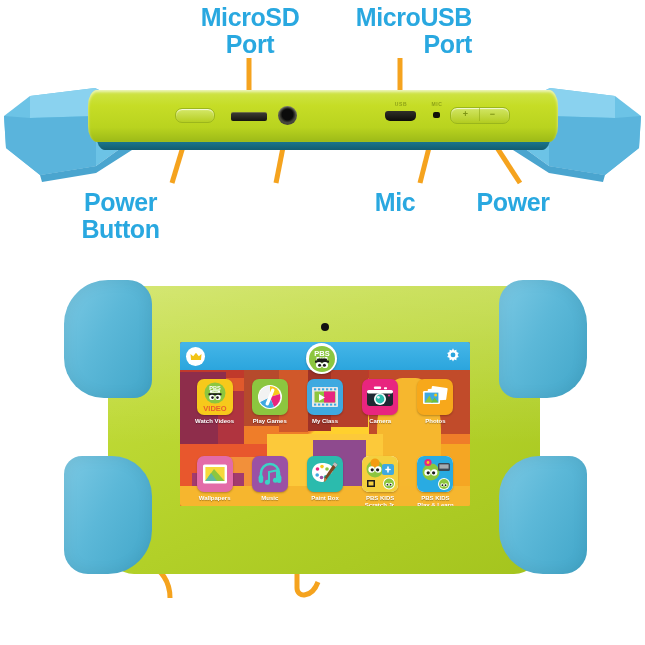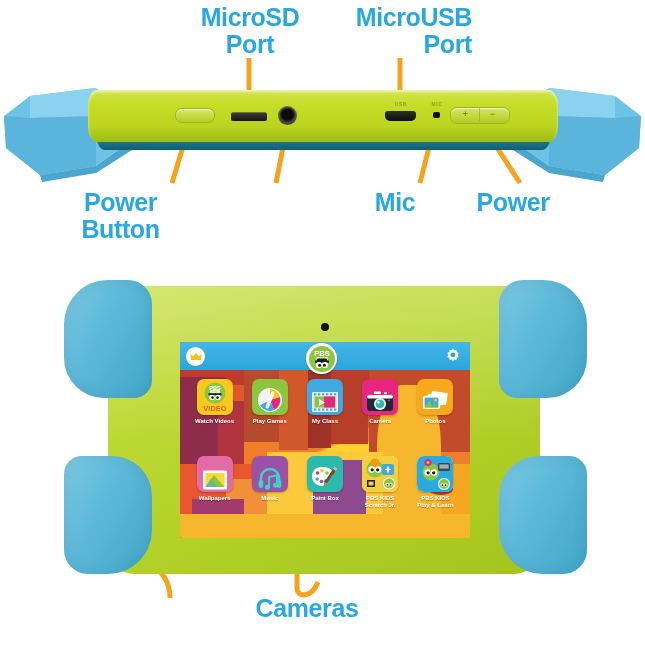--- a/index.html
+++ b/index.html
@@ -177,21 +177,21 @@
     left: 283px; top: 43px;
     width: 8px; height: 8px;
     border-radius: 50%;
     background: #111;
   }
 
   
   #screen {
     position: absolute;
     left: 142px; top: 62px;
-    width: 290px; height: 196px;
+    width: 290px; height: 164px;
     background: #f6a623;
     overflow: hidden;
     border-radius: 2px;
   }
   
   #wall {
     position: absolute;
     inset: 0;
     background:
       radial-gradient(ellipse 120px 95px at 62% 78%, #ffd02e 0%, #ffd02e 55%, rgba(255,208,46,0) 58%),
@@ -259,21 +259,21 @@
     display: flex;
     flex-direction: column;
     align-items: center;
     justify-content: flex-start;
     padding-top: 5px;
   }
   .app-tile {
     width: 36px; height: 36px;
     border-radius: 7px;
     box-shadow: 0 1px 2px rgba(0,0,0,0.25);
-    display: flex; align-items: flex-end; justify-content: center;
+    display: flex; align-items: center; justify-content: center;
     position: relative;
     overflow: hidden;
   }
   .app-label {
     margin-top: 3px;
     font-size: 6px;
     line-height: 7px;
     color: #ffffff;
     text-align: center;
     font-weight: bold;
@@ -298,21 +298,20 @@
 <div id="stage">
 
   <div class="callout" id="lbl-microsd">MicroSD
 Port</div>
   <div class="callout" id="lbl-microusb">MicroUSB
 Port</div>
   <div class="callout" id="lbl-power">Power
 Button</div>
   <div class="callout" id="lbl-mic">Mic</div>
   <div class="callout" id="lbl-volume">Power</div>
-  <div class="callout" id="lbl-cameras">Cameras</div>
 
   <svg class="leader-svg" style="left:0;top:0;width:645px;height:645px;">
 
     <line x1="249" y1="58" x2="249" y2="124" stroke="#F5A31E" stroke-width="5"></line>
 
     <line x1="400" y1="58" x2="400" y2="122" stroke="#F5A31E" stroke-width="5"></line>
 
     <line x1="192" y1="117" x2="172" y2="183" stroke="#F5A31E" stroke-width="5"></line>
 
     <line x1="288" y1="122" x2="276" y2="183" stroke="#F5A31E" stroke-width="5"></line>

